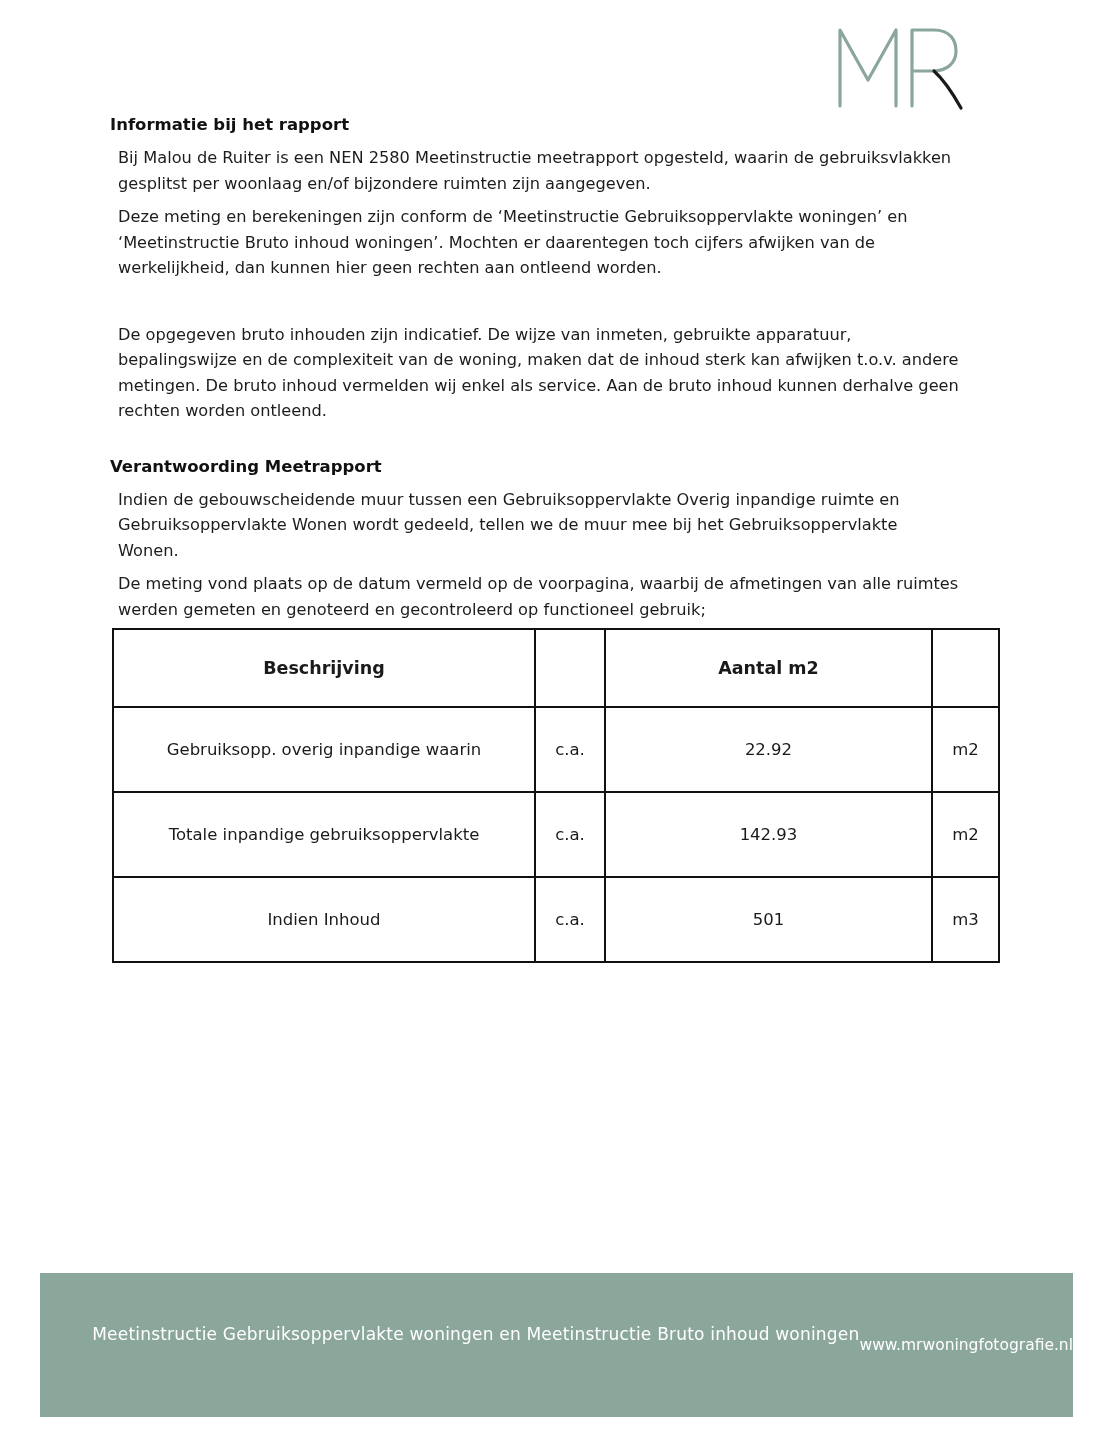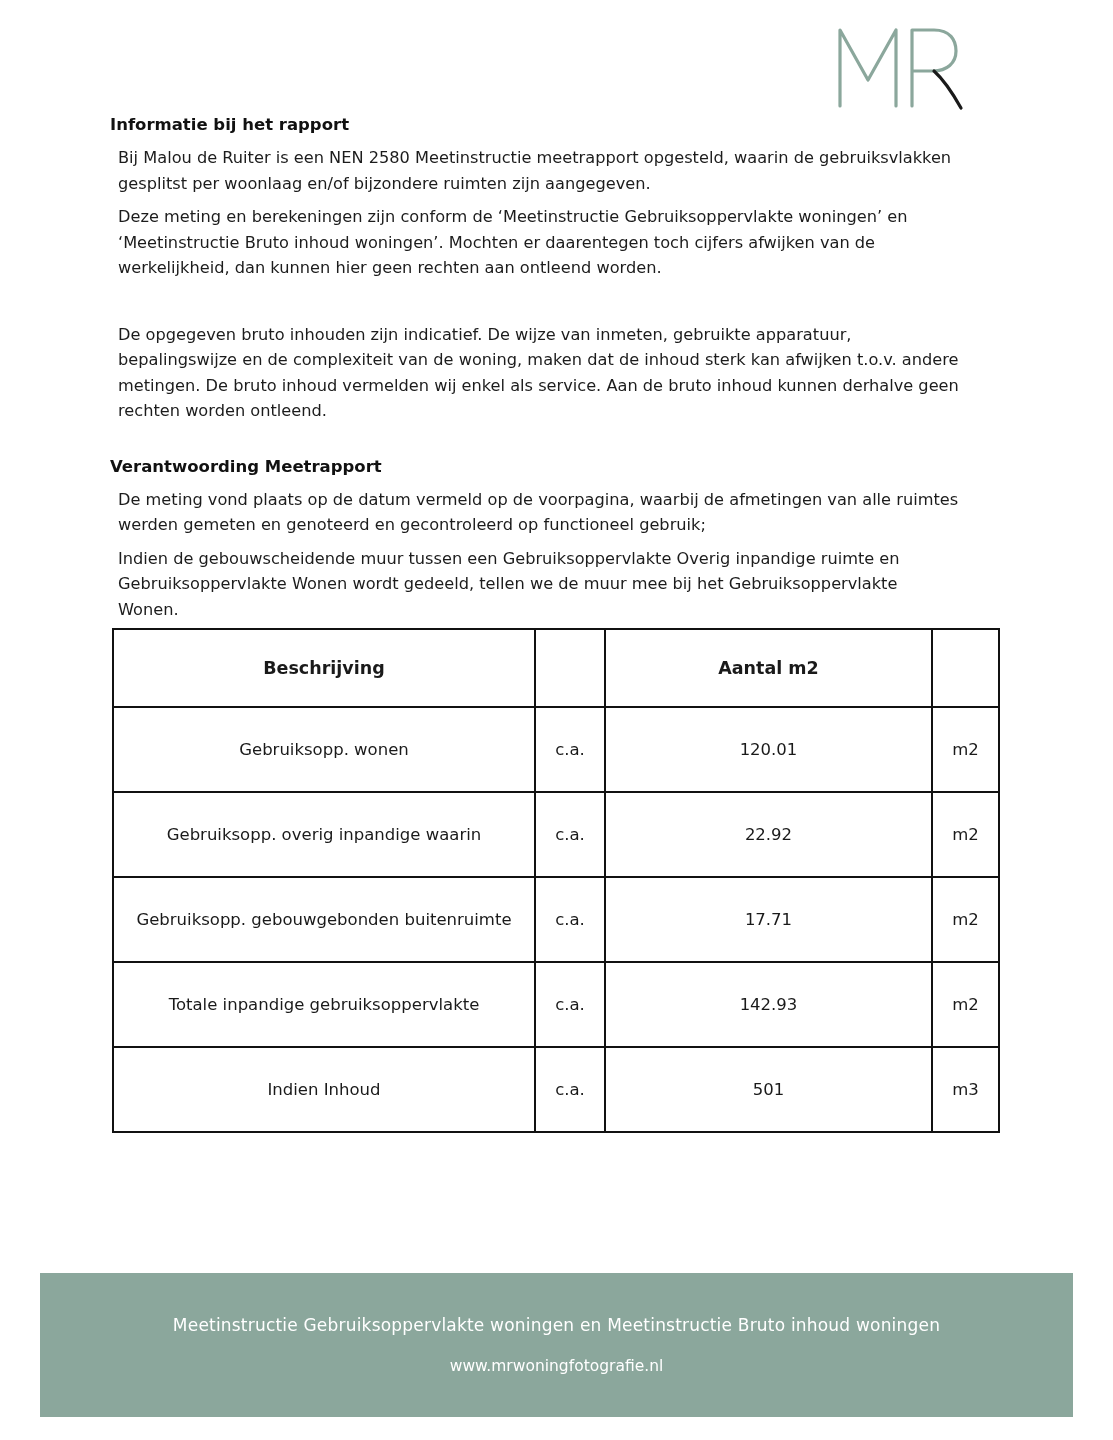--- a/index.html
+++ b/index.html
@@ -92,23 +92,23 @@
   
   .footer {
     position: absolute;
     left: 40px;
     top: 1273px;
     width: 1033px;
     height: 144px;
     background: #8ba79c;
     color: #ffffff;
     display: flex;
-    flex-direction: column;
+    flex-direction: row;
     align-items: center;
-    justify-content: center;
+    justify-content: flex-end;
   }
   .footer-line1 {
     font-size: 17px;
     letter-spacing: 0.2px;
     margin-bottom: 22px;
   }
   .footer-line2 {
     font-size: 15.5px;
   }
 </style>
@@ -130,57 +130,45 @@
   </div>
 
   <div class="content">
     <p class="sec-title">Informatie bij het rapport</p>
     <p class="para">Bij Malou de Ruiter is een NEN 2580 Meetinstructie meetrapport opgesteld, waarin de gebruiksvlakken gesplitst per woonlaag en/of bijzondere ruimten zijn aangegeven.</p>
     <p class="para">Deze meting en berekeningen zijn conform de ‘Meetinstructie Gebruiksoppervlakte woningen’ en ‘Meetinstructie Bruto inhoud woningen’. Mochten er daarentegen toch cijfers afwijken van de werkelijkheid, dan kunnen hier geen rechten aan ontleend worden.</p>
     <div class="gap"></div>
     <p class="para">De opgegeven bruto inhouden zijn indicatief. De wijze van inmeten, gebruikte apparatuur, bepalingswijze en de complexiteit van de woning, maken dat de inhoud sterk kan afwijken t.o.v. andere metingen. De bruto inhoud vermelden wij enkel als service. Aan de bruto inhoud kunnen derhalve geen rechten worden ontleend.</p>
     <div class="gap-sm"></div>
     <p class="sec-title">Verantwoording Meetrapport</p>
+    <p class="para">Indien de gebouwscheidende muur tussen een Gebruiksoppervlakte Overig inpandige ruimte en Gebruiksoppervlakte Wonen wordt gedeeld, tellen we de muur mee bij het Gebruiksoppervlakte Wonen.</p>
     <p class="para">De meting vond plaats op de datum vermeld op de voorpagina, waarbij de afmetingen van alle ruimtes werden gemeten en genoteerd en gecontroleerd op functioneel gebruik;</p>
-    <p class="para">Indien de gebouwscheidende muur tussen een Gebruiksoppervlakte Overig inpandige ruimte en Gebruiksoppervlakte Wonen wordt gedeeld, tellen we de muur mee bij het Gebruiksoppervlakte Wonen.</p>
   </div>
 
   <div class="table-wrap">
     <table class="meet">
       <colgroup>
         <col class="col-desc">
           <col class="col-ca">
           <col class="col-num">
           <col class="col-unit">
       </colgroup>
       <thead>
         <tr>
           <th>Beschrijving</th>
           <th></th>
           <th>Aantal m2</th>
           <th></th>
         </tr>
       </thead>
       <tbody>
         <tr>
-          <td>Gebruiksopp. wonen</td>
-          <td>c.a.</td>
-          <td>120.01</td>
-          <td>m2</td>
-        </tr>
-        <tr>
           <td>Gebruiksopp. overig inpandige waarin</td>
           <td>c.a.</td>
           <td>22.92</td>
-          <td>m2</td>
-        </tr>
-        <tr>
-          <td>Gebruiksopp. gebouwgebonden buitenruimte</td>
-          <td>c.a.</td>
-          <td>17.71</td>
           <td>m2</td>
         </tr>
         <tr>
           <td>Totale inpandige gebruiksoppervlakte</td>
           <td>c.a.</td>
           <td>142.93</td>
           <td>m2</td>
         </tr>
         <tr>
           <td>Indien Inhoud</td>

